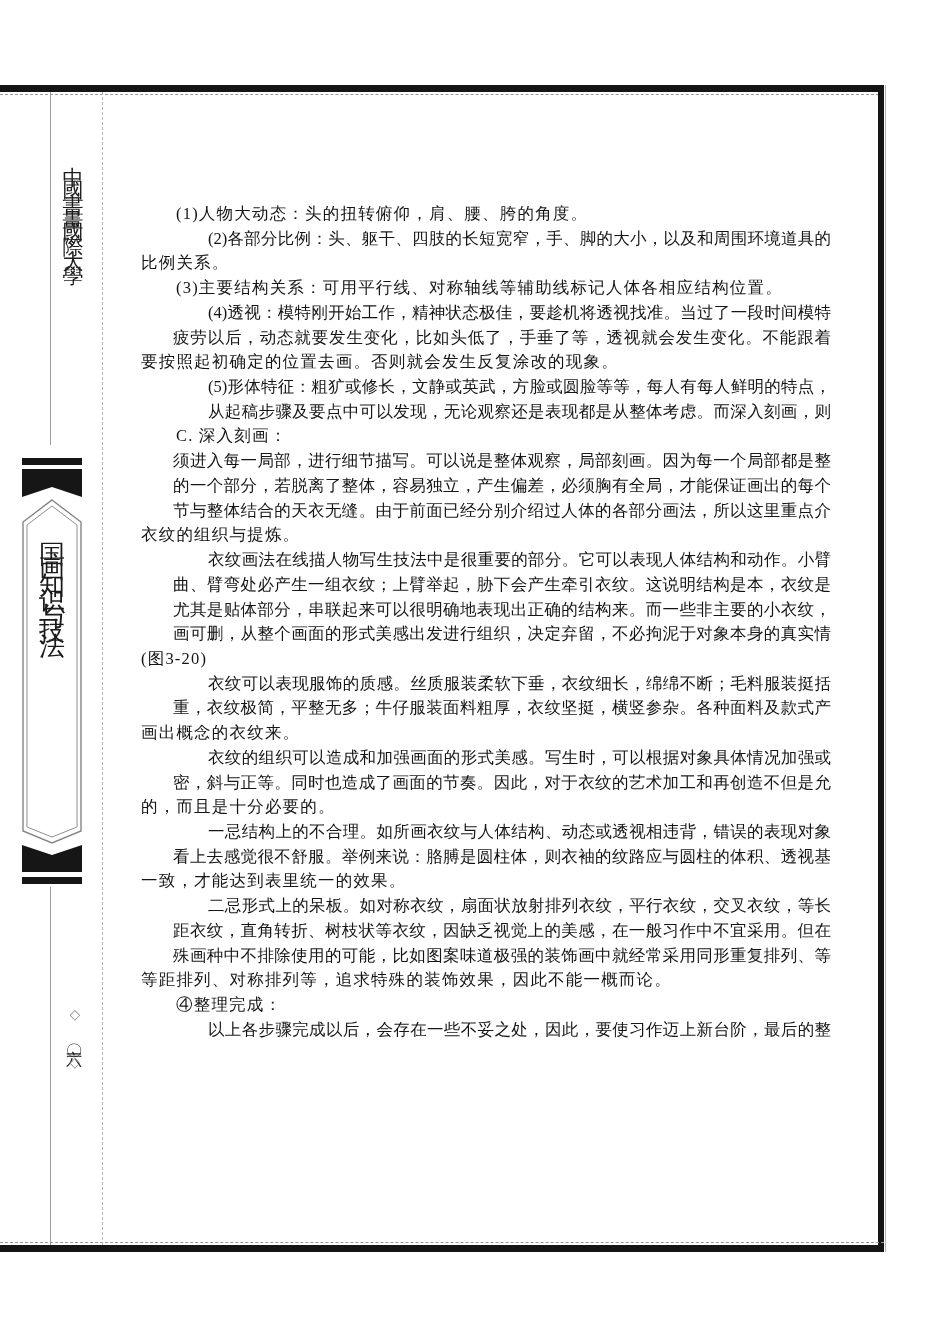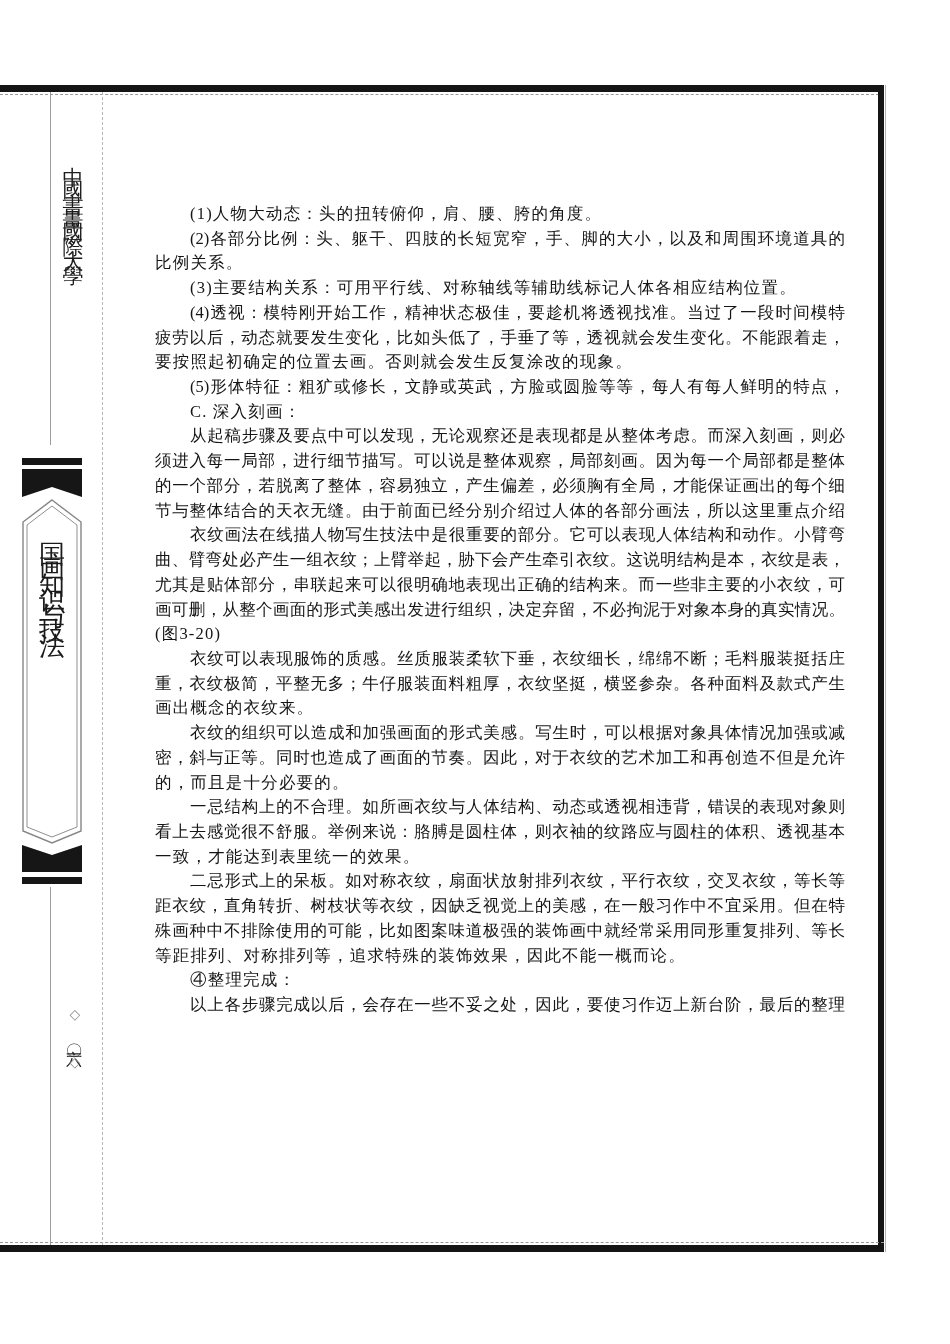--- a/index.html
+++ b/index.html
@@ -41,28 +41,28 @@
   }
   
   .pagenum{
     position:absolute;left:68px;top:1006px;width:16px;
     writing-mode:vertical-rl;text-orientation:upright;
     font-size:16px;letter-spacing:8px;white-space:nowrap;color:#1c1c1c;
   }
   .pagenum .orn{color:#8a8a8a;font-size:14px;}
   
   .body-text{
-    position:absolute;left:155px;top:202px;width:690px;
+    position:absolute;left:141px;top:202px;width:690px;
     font-size:16.5px;color:#151515;
   }
   .line{
     height:24.73px;line-height:24.73px;white-space:nowrap;
     text-align:justify;letter-spacing:1.2px;
   }
-  .line.j{white-space:normal;overflow:hidden;text-align-last:justify;letter-spacing:0;}
+  .line.j{white-space:normal;overflow:hidden;text-align-last:justify;letter-spacing:0;margin-left:32px;}
   .line.ind{text-indent:35px;}
 </style>
 </head>
 <body>
 
 <div class="page">
 
   <div class="bar top-bar"></div>
   <div class="hairline-h hairline-top"></div>
   <div class="bar right-bar"></div>
@@ -94,25 +94,26 @@
 
   <div class="body-text">
       <div class="line ind">(1)人物大动态：头的扭转俯仰，肩、腰、胯的角度。</div>
       <div class="line j ind">(2)各部分比例：头、躯干、四肢的长短宽窄，手、脚的大小，以及和周围环境道具的</div>
       <div class="line">比例关系。</div>
       <div class="line ind">(3)主要结构关系：可用平行线、对称轴线等辅助线标记人体各相应结构位置。</div>
       <div class="line j ind">(4)透视：模特刚开始工作，精神状态极佳，要趁机将透视找准。当过了一段时间模特</div>
       <div class="line j">疲劳以后，动态就要发生变化，比如头低了，手垂了等，透视就会发生变化。不能跟着走，</div>
       <div class="line">要按照起初确定的位置去画。否则就会发生反复涂改的现象。</div>
       <div class="line j ind">(5)形体特征：粗犷或修长，文静或英武，方脸或圆脸等等，每人有每人鲜明的特点，</div>
+      <div class="line j ind">从起稿步骤及要点中可以发现，无论观察还是表现都是从整体考虑。而深入刻画，则必</div>
       <div class="line ind">C. 深入刻画：</div>
-      <div class="line j ind">从起稿步骤及要点中可以发现，无论观察还是表现都是从整体考虑。而深入刻画，则必</div>
       <div class="line j">须进入每一局部，进行细节描写。可以说是整体观察，局部刻画。因为每一个局部都是整体</div>
       <div class="line j">的一个部分，若脱离了整体，容易独立，产生偏差，必须胸有全局，才能保证画出的每个细</div>
       <div class="line j">节与整体结合的天衣无缝。由于前面已经分别介绍过人体的各部分画法，所以这里重点介绍</div>
+      <div class="line">衣纹的组织与提炼。</div>
       <div class="line j ind">衣纹画法在线描人物写生技法中是很重要的部分。它可以表现人体结构和动作。小臂弯</div>
       <div class="line j">曲、臂弯处必产生一组衣纹；上臂举起，胁下会产生牵引衣纹。这说明结构是本，衣纹是表，</div>
       <div class="line j">尤其是贴体部分，串联起来可以很明确地表现出正确的结构来。而一些非主要的小衣纹，可</div>
       <div class="line j">画可删，从整个画面的形式美感出发进行组织，决定弃留，不必拘泥于对象本身的真实情况。</div>
       <div class="line">(图3-20)</div>
       <div class="line j ind">衣纹可以表现服饰的质感。丝质服装柔软下垂，衣纹细长，绵绵不断；毛料服装挺括庄</div>
       <div class="line j">重，衣纹极简，平整无多；牛仔服装面料粗厚，衣纹坚挺，横竖参杂。各种面料及款式产生</div>
       <div class="line">画出概念的衣纹来。</div>
       <div class="line j ind">衣纹的组织可以造成和加强画面的形式美感。写生时，可以根据对象具体情况加强或减</div>
       <div class="line j">密，斜与正等。同时也造成了画面的节奏。因此，对于衣纹的艺术加工和再创造不但是允许</div>

